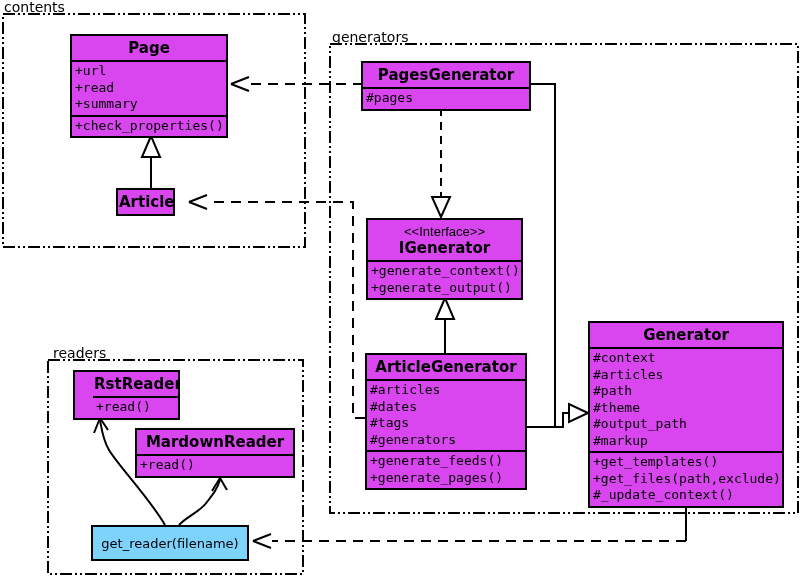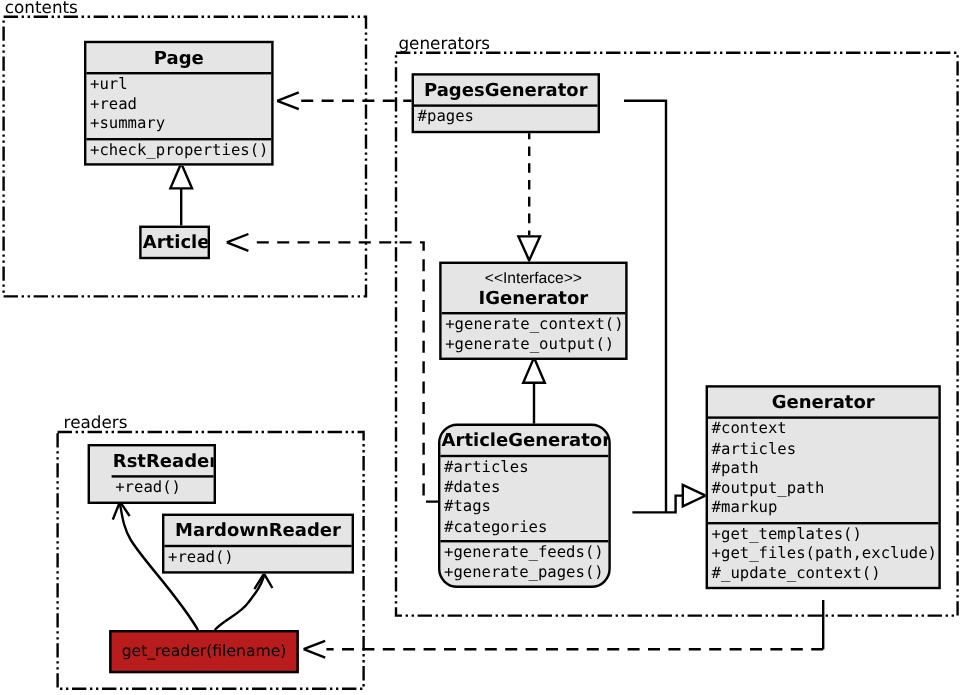--- a/index.html
+++ b/index.html
@@ -3,39 +3,39 @@
 <meta charset="utf-8">
 <style>
   html,body { margin:0; padding:0; }
   body {
     width:803px; height:579px; position:relative; background:#ffffff;
     font-family:"DejaVu Sans", sans-serif; color:#000;
     overflow:hidden;
   }
   #wire { position:absolute; left:0; top:0; z-index:0; }
   .uml-class {
-    position:absolute; background:#e5e5e5; border:2px solid #000;
+    position:absolute; background:#d946ef; border:2px solid #000;
     box-sizing:border-box; z-index:2;
   }
   .uml-title {
     font-weight:bold; font-size:15px; line-height:19px;
     text-align:center; padding:3px 1px 2px 1px; white-space:nowrap; overflow:hidden;
   }
   .uml-stereo {
     font-family:Liberation Sans, sans-serif; font-size:13px; line-height:15px;
     text-align:center; padding-top:4px; white-space:nowrap;
   }
   .uml-stereo + .uml-title { padding-top:0; }
   .uml-sec {
     border-top:2px solid #000;
     font-family:"DejaVu Sans Mono", monospace; font-size:13px; line-height:16.5px;
     padding:1px 2px 2px 3px; white-space:pre; overflow:hidden;
   }
   .plain-box {
-    position:absolute; background:#b91c1c; border:2px solid #000; box-sizing:border-box;
+    position:absolute; background:#7dd3fc; border:2px solid #000; box-sizing:border-box;
     display:flex; align-items:center; justify-content:center;
     font-size:13px; z-index:2; white-space:nowrap;
   }
   .pkg-label {
     position:absolute; font-size:14px; line-height:15px; z-index:3; white-space:nowrap;
   }
 </style>
 </head>
 <body>
 
@@ -100,40 +100,40 @@
 <div class="uml-class" style="left:70px; top:34px; width:158px;">
   <div class="uml-title">Page</div>
   <div class="uml-sec"><div>+url</div><div>+read</div><div>+summary</div></div>
   <div class="uml-sec"><div>+check_properties()</div></div>
 </div>
 
 <div class="uml-class" style="left:116px; top:188px; width:59px;">
   <div class="uml-title">Article</div>
 </div>
 
-<div class="uml-class" style="left:343px; top:61px; width:157px;">
+<div class="uml-class" style="left:361px; top:61px; width:170px;">
   <div class="uml-title">PagesGenerator</div>
   <div class="uml-sec"><div>#pages</div></div>
 </div>
 
 <div class="uml-class" style="left:366px; top:218px; width:157px;">
   <div class="uml-stereo">&lt;&lt;Interface&gt;&gt;</div>
   <div class="uml-title">IGenerator</div>
   <div class="uml-sec"><div>+generate_context()</div><div>+generate_output()</div></div>
 </div>
 
-<div class="uml-class" style="left:365px; top:353px; width:144px;border-radius:16px;">
+<div class="uml-class" style="left:365px; top:353px; width:162px;">
   <div class="uml-title">ArticleGenerator</div>
-  <div class="uml-sec"><div>#articles</div><div>#dates</div><div>#tags</div><div>#categories</div></div>
+  <div class="uml-sec"><div>#articles</div><div>#dates</div><div>#tags</div><div>#generators</div></div>
   <div class="uml-sec"><div>+generate_feeds()</div><div>+generate_pages()</div></div>
 </div>
 
 <div class="uml-class" style="left:588px; top:321px; width:196px;">
   <div class="uml-title">Generator</div>
-  <div class="uml-sec"><div>#context</div><div>#articles</div><div>#path</div><div>#output_path</div><div>#markup</div></div>
+  <div class="uml-sec"><div>#context</div><div>#articles</div><div>#path</div><div>#theme</div><div>#output_path</div><div>#markup</div></div>
   <div class="uml-sec"><div>+get_templates()</div><div>+get_files(path,exclude)</div><div>#_update_context()</div></div>
 </div>
 
 <div class="uml-class" style="left:73px; top:370px; width:107px;padding-left:18px;">
   <div class="uml-title">RstReader</div>
   <div class="uml-sec"><div>+read()</div></div>
 </div>
 
 <div class="uml-class" style="left:135px; top:428px; width:160px;">
   <div class="uml-title">MardownReader</div>

